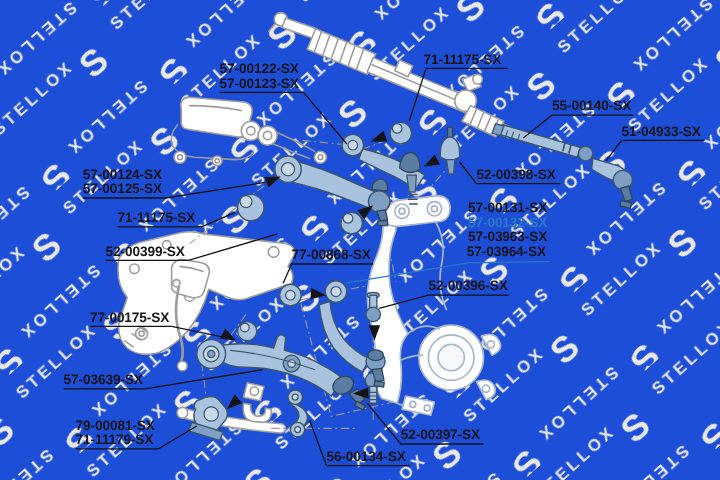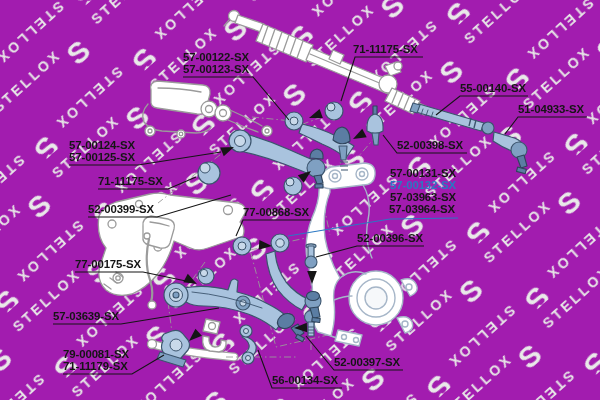--- a/index.html
+++ b/index.html
@@ -1,16 +1,16 @@
 <!DOCTYPE html>
 <html><head>
 <meta charset="utf-8">
 <style>
   html,body{margin:0;padding:0;background:#fff;}
-  .stage{position:relative;width:600px;height:400px;overflow:hidden;background:#a21caf;
+  .stage{position:relative;width:600px;height:400px;overflow:hidden;background:#1d4ed8;
          font-family:"Liberation Sans",sans-serif;}
   svg{display:block;}
   .wm-t{font:700 14px "Liberation Sans",sans-serif;letter-spacing:3px;fill:#e7e7e7;}
   .wm-s{font:700 30px "Liberation Sans",sans-serif;fill:#e9e9e9;}
   .gray{stroke:#9b9b9b;stroke-width:1.3;fill:#ffffff;stroke-linejoin:round;stroke-linecap:round;}
   .grayln{stroke:#9b9b9b;stroke-width:1.3;fill:none;stroke-linecap:round;}
   .kn{stroke:#a6b6c8;stroke-width:1.4;fill:#ffffff;stroke-linejoin:round;}
   .knln{stroke:#a6b6c8;stroke-width:1.4;fill:none;stroke-linecap:round;}
   .blu{stroke:#3c556e;stroke-width:1.2;fill:#a9c3de;stroke-linejoin:round;}
   .blu2{stroke:#3c556e;stroke-width:1.1;fill:#7fa0c2;stroke-linejoin:round;}

